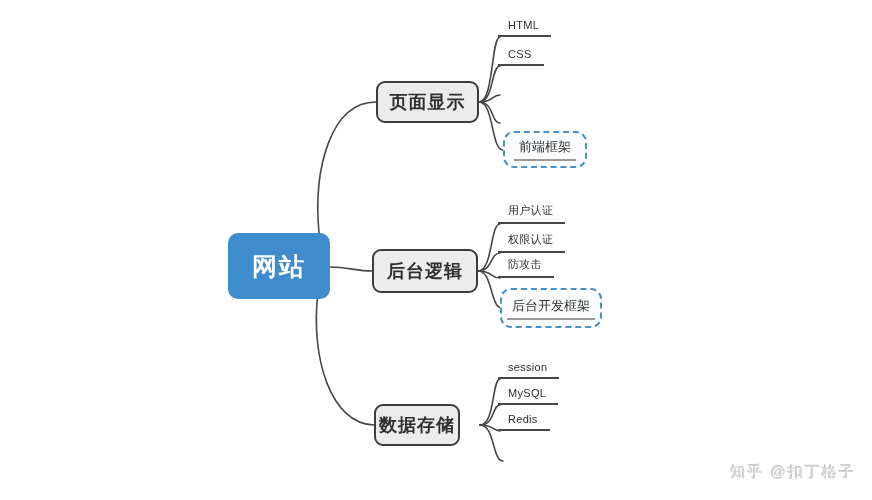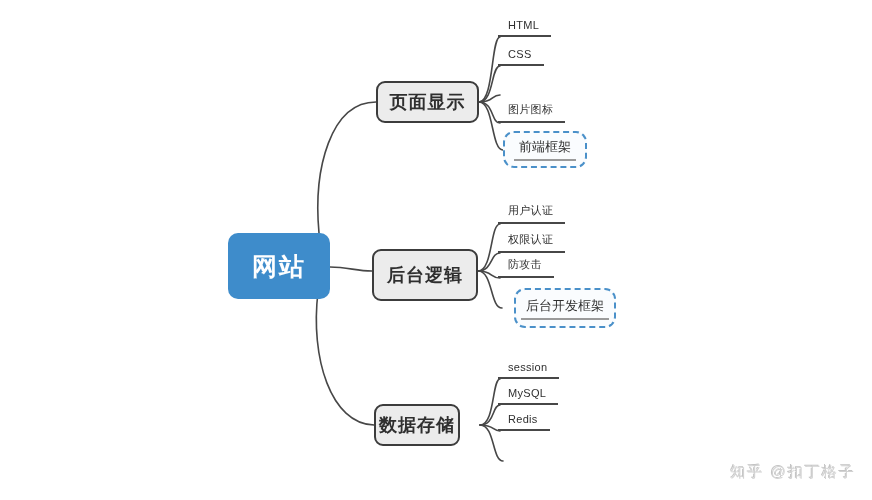--- a/index.html
+++ b/index.html
@@ -32,21 +32,21 @@
     border-radius:10px;
     color:#ffffff;font-weight:bold;font-size:25px;letter-spacing:2px;
   }
   .branch-node{
     background:var(--branch-fill);
     border:2px solid var(--branch-border);
     border-radius:9px;
     color:var(--text-dark);font-weight:bold;font-size:18px;letter-spacing:1px;
   }
   .branch-1{left:376px;top:81px;width:103px;height:42px;}
-  .branch-2{left:372px;top:249px;width:106px;height:52px;}
+  .branch-2{left:372px;top:249px;width:106px;height:44px;}
   .branch-3{left:374px;top:404px;width:86px;height:42px;}
 
   .leaf-node{
     position:absolute;left:498px;height:26px;
     display:flex;align-items:flex-end;
     padding:0 12px 4px 10px;
     border-bottom:2px solid var(--line-color);
     font-size:11px;color:var(--text-dark);
     white-space:nowrap;letter-spacing:.3px;
   }
@@ -68,21 +68,21 @@
     border-radius:11px;
     background:var(--dash-fill);
     font-size:13px;color:var(--text-dark);
     white-space:nowrap;
   }
   .dashed-node .inner{
     border-bottom:2px solid var(--inner-underline);
     padding:0 5px 3px 5px;
   }
   .dash-frontend{left:503px;top:131px;width:84px;height:37px;}
-  .dash-backend{left:514px;top:288px;width:102px;height:40px;}
+  .dash-backend{left:500px;top:288px;width:102px;height:40px;}
   .dash-storage{left:503px;top:441px;width:103px;height:41px;}
 
   .watermark{
     position:absolute;right:16px;bottom:18px;
     font-size:15px;color:var(--watermark);
     letter-spacing:2px;
     text-shadow:1px 1px 0 #ffffff,-1px -1px 0 #c4c4c4;
     user-select:none;
   }
 </style>
@@ -127,23 +127,20 @@
   <div class="node branch-node branch-3">
     <span>数据存储</span>
   </div>
 
   <div class="leaf-node leaf-html">
     <span>HTML</span>
   </div>
   <div class="leaf-node leaf-css">
     <span>CSS</span>
   </div>
-  <div class="leaf-node leaf-imgicon">
-    <span>图片图标</span>
-  </div>
   <div class="dashed-node dash-frontend">
     <span class="inner">前端框架</span>
   </div>
 
   <div class="leaf-node leaf-userauth">
     <span>用户认证</span>
   </div>
   <div class="leaf-node leaf-permauth">
     <span>权限认证</span>
   </div>

